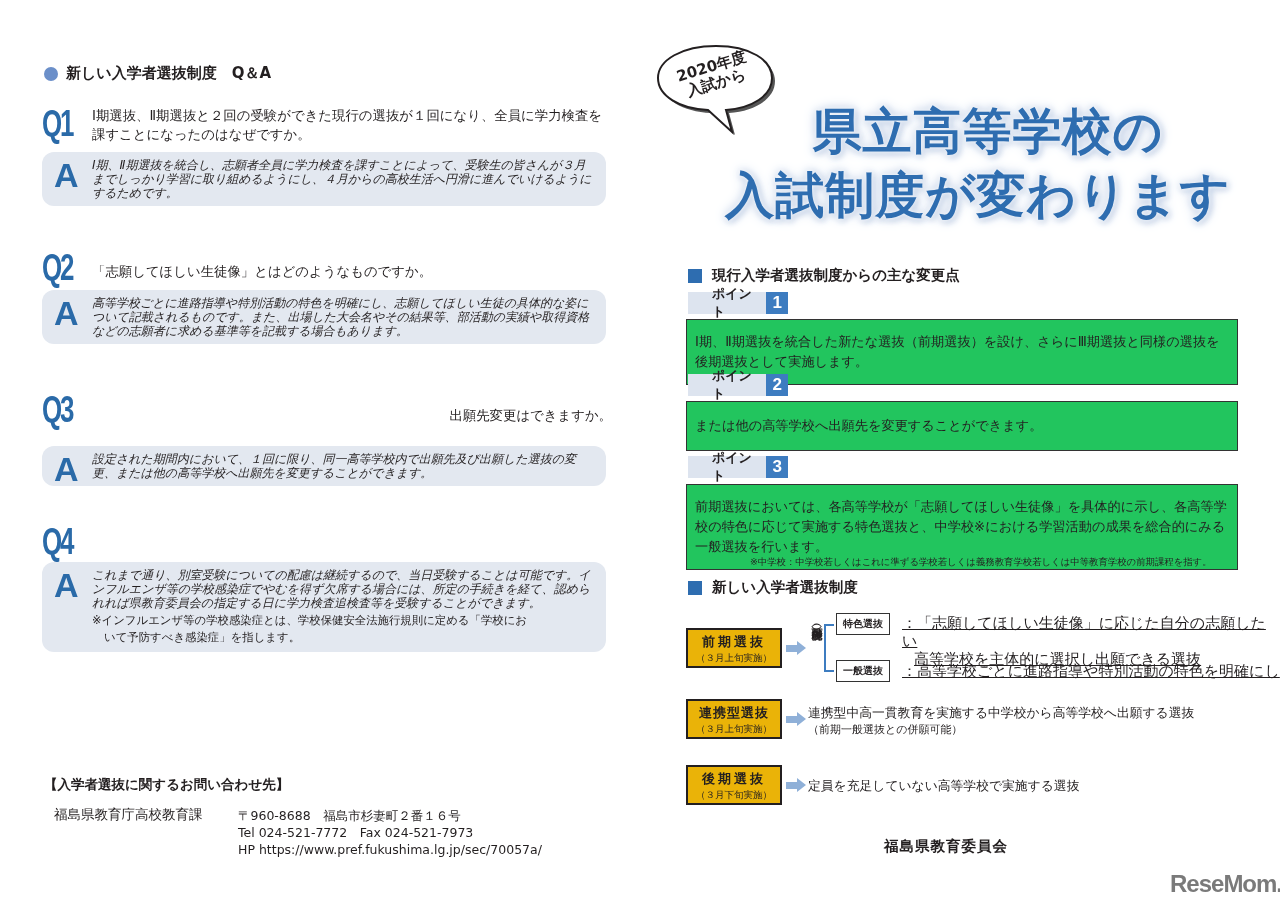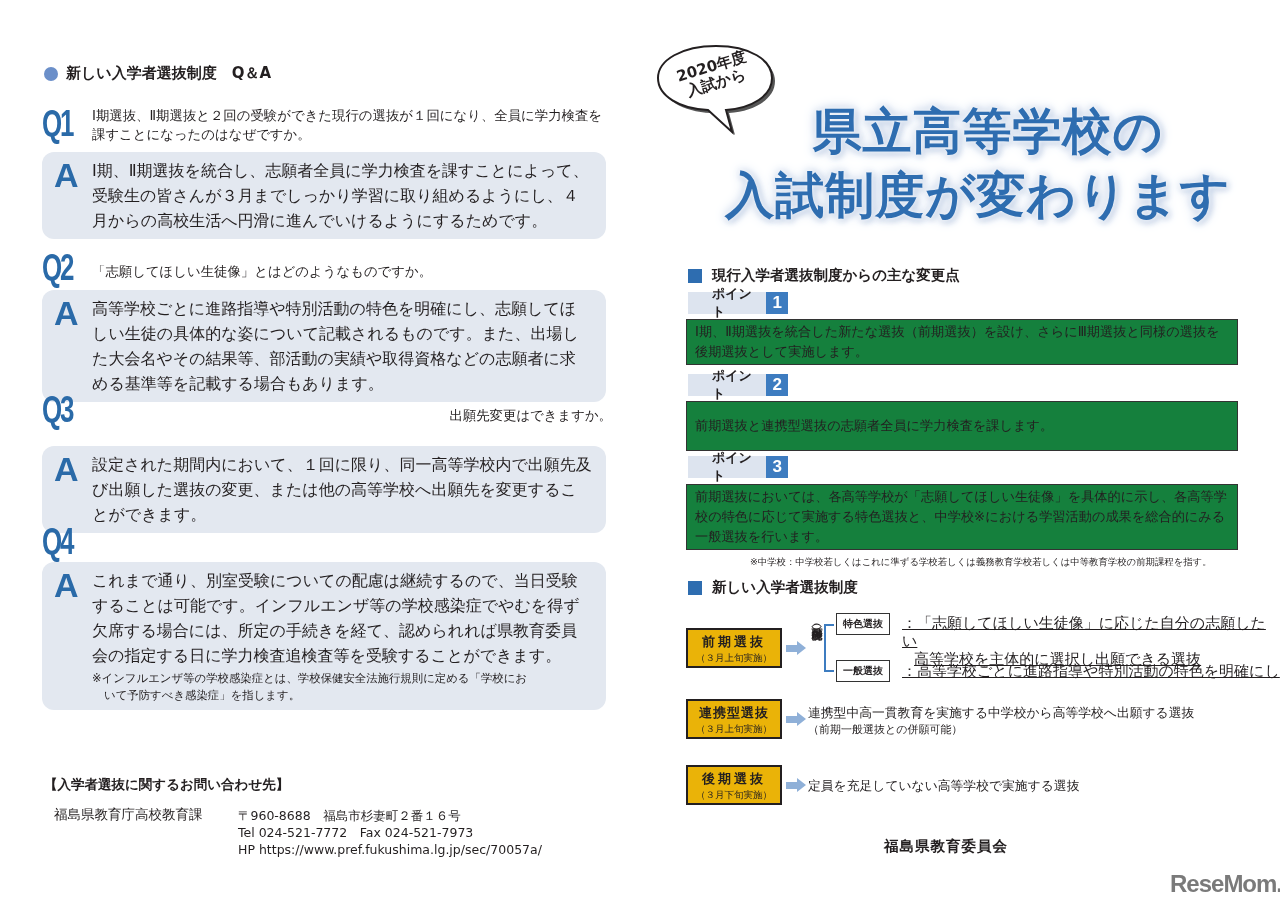--- a/index.html
+++ b/index.html
@@ -10,21 +10,21 @@
   .left { position: absolute; left: 0; top: 0; width: 640px; height: 905px; }
   .qa-title { position: absolute; left: 44px; top: 64px; font-size: 15px; font-weight: bold; display: flex; align-items: center; }
   .qa-title .dot { width: 14px; height: 14px; border-radius: 50%; background: #6b8fc9; margin-right: 8px; }
 
   .q { position: absolute; left: 42px; display: flex; align-items: flex-start; }
   .q .qlabel { font-family: "Liberation Sans", sans-serif; font-weight: bold; color: #2a6aa8; font-size: 36px; line-height: 36px; letter-spacing: -3px; transform: scaleX(0.72); transform-origin: left top; width: 46px; }
   .q .qtext { font-size: 13.4px; line-height: 19px; margin-left: 4px; width: 520px; }
 
   .a { position: absolute; left: 42px; width: 564px; background: #e3e8f0; border-radius: 12px; padding: 6px 14px 6px 50px; }
   .a .alabel { position: absolute; left: 12px; top: 4px; font-family: "Liberation Sans", sans-serif; font-weight: bold; color: #2a6aa8; font-size: 34px; line-height: 38px; }
-  .a .atext { font-size: 16px; line-height: 25px; }
+  .a .atext { font-size: 12px; line-height: 14px; font-style: italic; }
   .a .anote { font-size: 11.4px; line-height: 17px; margin-top: 2px; }
   .a .anote2 { font-size: 11.4px; line-height: 17px; padding-left: 12px; }
 
   .contact-title { position: absolute; left: 44px; top: 776px; font-size: 13.5px; font-weight: bold; }
   .contact-org { position: absolute; left: 54px; top: 806px; font-size: 13.5px; }
   .contact-lines { position: absolute; left: 238px; top: 807px; font-size: 12.5px; line-height: 17px; }
 
   
   .right { position: absolute; left: 640px; top: 0; width: 640px; height: 905px; }
 
@@ -34,21 +34,21 @@
   .headline { position: absolute; left: 58px; top: 100px; width: 560px; text-align: center; font-family: "DejaVu Sans", sans-serif; font-weight: bold; color: #2e6db0; font-size: 49px; line-height: 64px; letter-spacing: 1px; text-shadow: 0 0 4px #fff, 0 0 8px #c9d6ea, 0 0 14px #c9d6ea, 2px 2px 6px #b9c8e0; }
   .headline .l1 { display: block; margin-left: 20px; }
 
   .sec-h { position: absolute; left: 48px; font-size: 14.5px; font-weight: bold; display: flex; align-items: center; }
   .sec-h .sq { width: 14px; height: 14px; background: #2e6db0; margin-right: 10px; }
 
   .point-tag { position: absolute; left: 48px; height: 22px; background: #dde4ef; display: flex; align-items: center; padding-left: 24px; width: 100px; }
   .point-tag .pt-label { font-size: 13px; font-weight: bold; }
   .point-tag .pt-num { margin-left: 6px; width: 24px; height: 22px; background: #3d7cc0; color: #fff; font-weight: bold; font-size: 17px; display: flex; align-items: center; justify-content: center; font-family: "Liberation Sans", sans-serif; }
 
-  .point-box { position: absolute; left: 46px; width: 552px; border: 1.3px solid #333; padding: 2px 8px; font-size: 13.2px; line-height: 20px; background: #15803d; }
+  .point-box { position: absolute; left: 46px; width: 552px; border: 1.3px solid #333; padding: 12px 8px; font-size: 13.2px; line-height: 20px; background: #22c55e; }
 
   .footnote { position: absolute; left: 110px; top: 556px; font-size: 9.4px; }
 
   
   .flow-box { position: absolute; left: 46px; width: 96px; height: 40px; border: 2.2px solid #231f20; text-align: center; background: #eab308; }
   .flow-box .fb-name { font-size: 13px; font-weight: bold; line-height: 20px; margin-top: 2px; letter-spacing: 3px; }
   .flow-box .fb-name.tight { letter-spacing: 1px; }
   .flow-box .fb-sub { font-size: 9.5px; line-height: 12px; }
   .arrow { position: absolute; width: 20px; height: 14px; }
   .arrow .shaft { position: absolute; left: 0; top: 4px; width: 11px; height: 7px; background: #8fb0d8; }
@@ -141,21 +141,21 @@
   <div class="point-tag" style="top:292px;">
     <span class="pt-label">ポイント</span>
     <span class="pt-num">1</span>
   </div>
   <div class="point-box" style="top:319px;">Ⅰ期、Ⅱ期選抜を統合した新たな選抜（前期選抜）を設け、さらにⅢ期選抜と同様の選抜を後期選抜として実施します。</div>
 
   <div class="point-tag" style="top:374px;">
     <span class="pt-label">ポイント</span>
     <span class="pt-num">2</span>
   </div>
-  <div class="point-box" style="top:401px; height:50px; padding-top:14px;">前期選抜と連携型選抜の志願者全員に学力検査を課します。</div>
+  <div class="point-box" style="top:401px; height:50px; padding-top:14px;">または他の高等学校へ出願先を変更することができます。</div>
 
   <div class="point-tag" style="top:456px;">
     <span class="pt-label">ポイント</span>
     <span class="pt-num">3</span>
   </div>
   <div class="point-box" style="top:484px;">前期選抜においては、各高等学校が「志願してほしい生徒像」を具体的に示し、各高等学校の特色に応じて実施する特色選抜と、中学校※における学習活動の成果を総合的にみる一般選抜を行います。</div>
 
   <div class="footnote">※中学校：中学校若しくはこれに準ずる学校若しくは義務教育学校若しくは中等教育学校の前期課程を指す。</div>
 
   <div class="sec-h" style="top:578px;">

